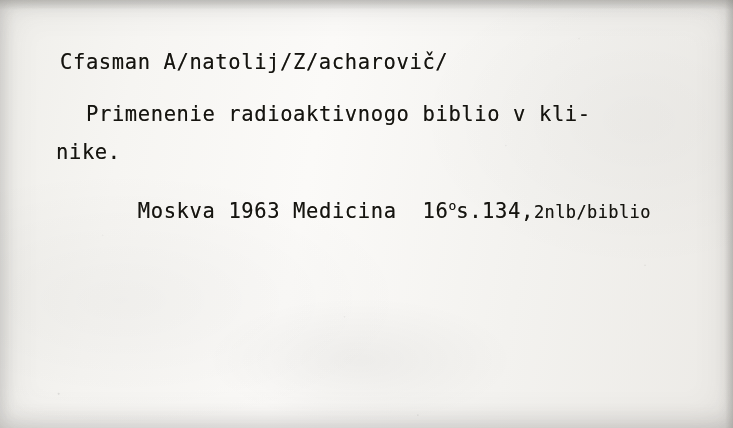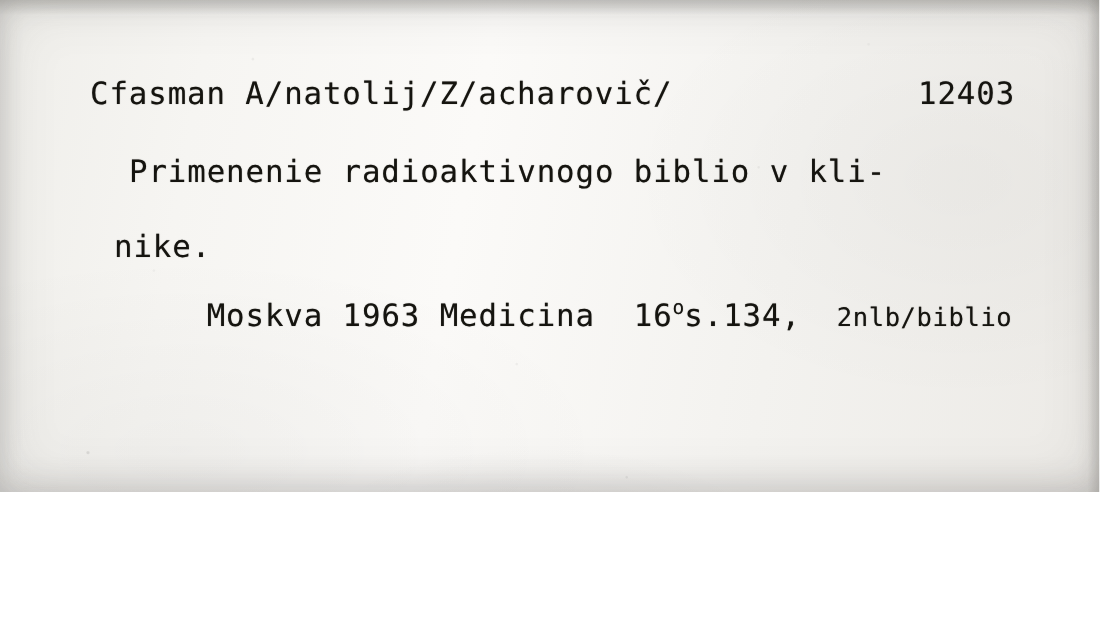--- a/index.html
+++ b/index.html
@@ -3,21 +3,21 @@
 <meta charset="utf-8">
 <style>
   html, body {
     margin: 0;
     padding: 0;
     background: #ffffff;
   }
   #card {
     position: relative;
     width: 733px;
-    height: 328px;
+    height: 428px;
     overflow: hidden;
     background:
       radial-gradient(ellipse 220px 90px at 360px 360px, rgba(0,0,0,0.045) 0%, rgba(0,0,0,0.0) 70%),
       radial-gradient(ellipse 400px 180px at 120px 300px, rgba(0,0,0,0.030) 0%, rgba(0,0,0,0.0) 72%),
       radial-gradient(ellipse 300px 200px at 640px 120px, rgba(0,0,0,0.028) 0%, rgba(0,0,0,0.0) 75%),
       linear-gradient(100deg, #efeeea 0%, #f6f5f2 18%, #fbfaf8 42%, #f3f2ef 70%, #eceae6 100%);
     font-family: "DejaVu Sans Mono", "Liberation Mono", monospace;
     color: #1c1b19;
   }
   
@@ -67,43 +67,41 @@
     font-size: 20.5px;
     letter-spacing: 0.6px;
     line-height: 1;
     color: #15140f;
     text-shadow: 0 0 0.6px rgba(25,24,20,0.55);
   }
 
   #line-author   { left: 60px;  top: 52px;  }
   #line-idnum    { left: 612px; top: 52px;  }
   #line-title1   { left: 86px;  top: 104px; }
-  #line-title2   { left: 76px;  top: 142px; margin-top: 12px; }
+  #line-title2   { left: 56px;  top: 142px; }
   #line-imprint  { left: 86px;  top: 178px; }
 
   
   .sup {
     font-size: 13px;
     vertical-align: 8px;
     letter-spacing: 0;
   }
   .small-tail {
     font-size: 17px;
     letter-spacing: 0.4px;
-    margin-left: 24px;
   }
 </style>
 </head>
 <body>
 
 <div id="card">
 
   <div class="line" id="line-author">Cfasman A/natolij/Z/acharovič/</div>
 
-  <div class="line" id="line-idnum">12403</div>
 
   <div class="line" id="line-title1">Primenenie radioaktivnogo biblio v kli-</div>
 
   <div class="line" id="line-title2">nike.</div>
 
   <div class="line" id="line-imprint">
     <span>Moskva 1963 Medicina  16</span><span class="sup">o</span><span>s.134,</span><span class="small-tail">2nlb/biblio</span>
   </div>
 
   <div id="grain"></div>

